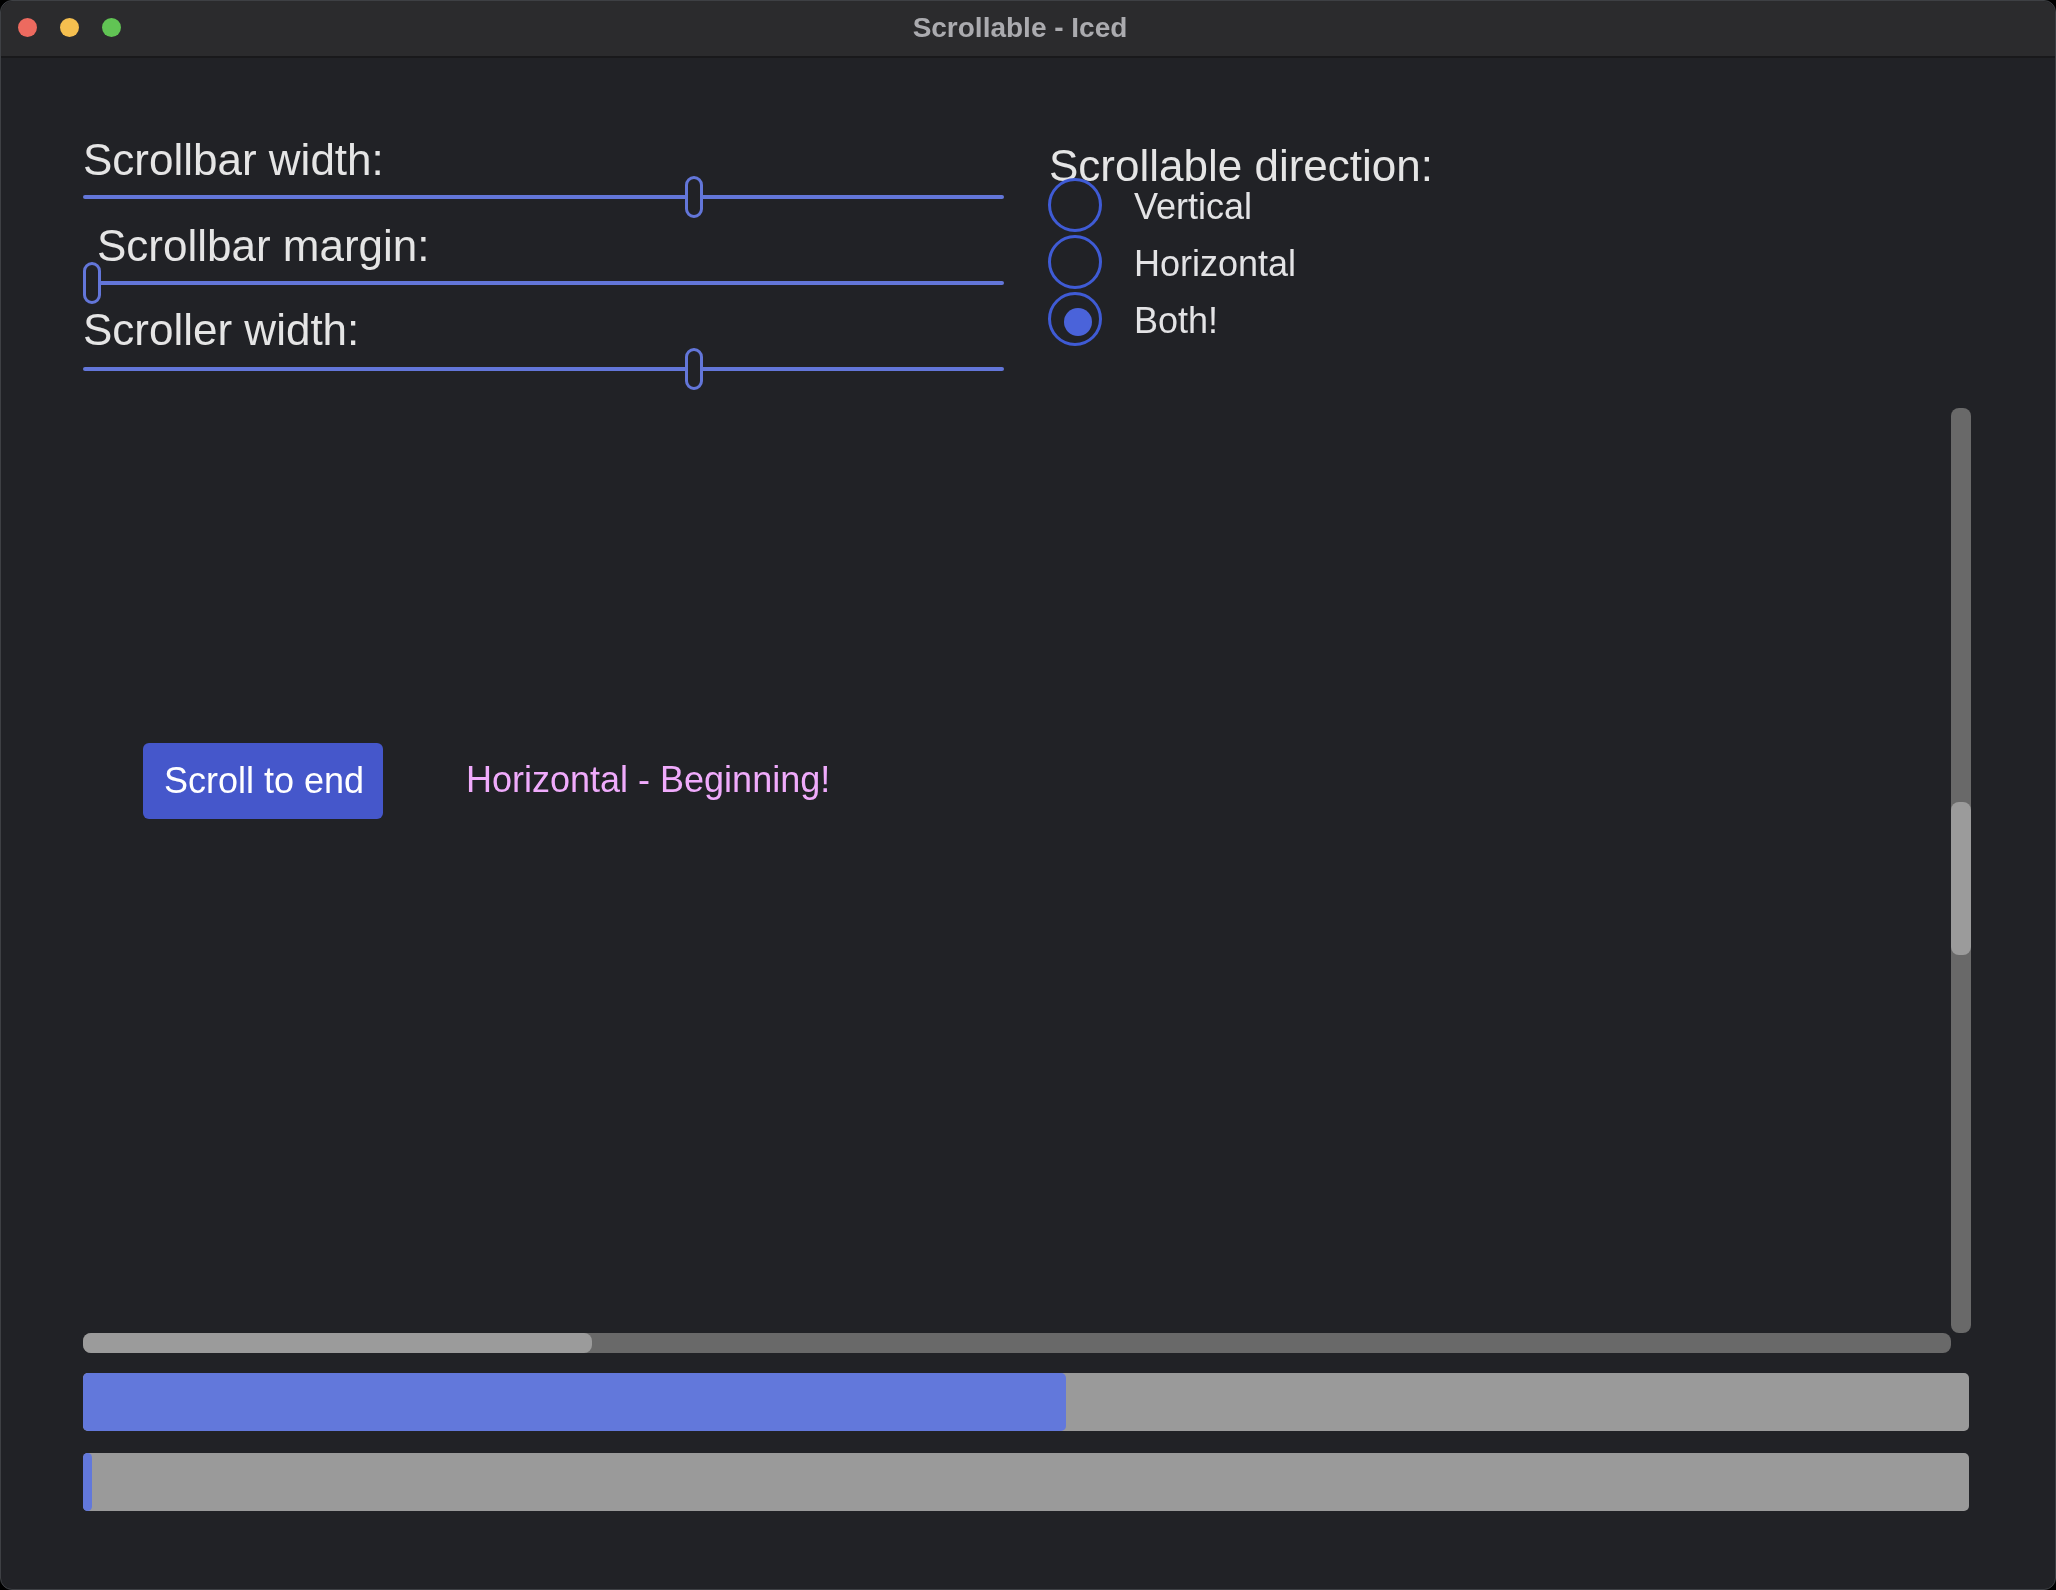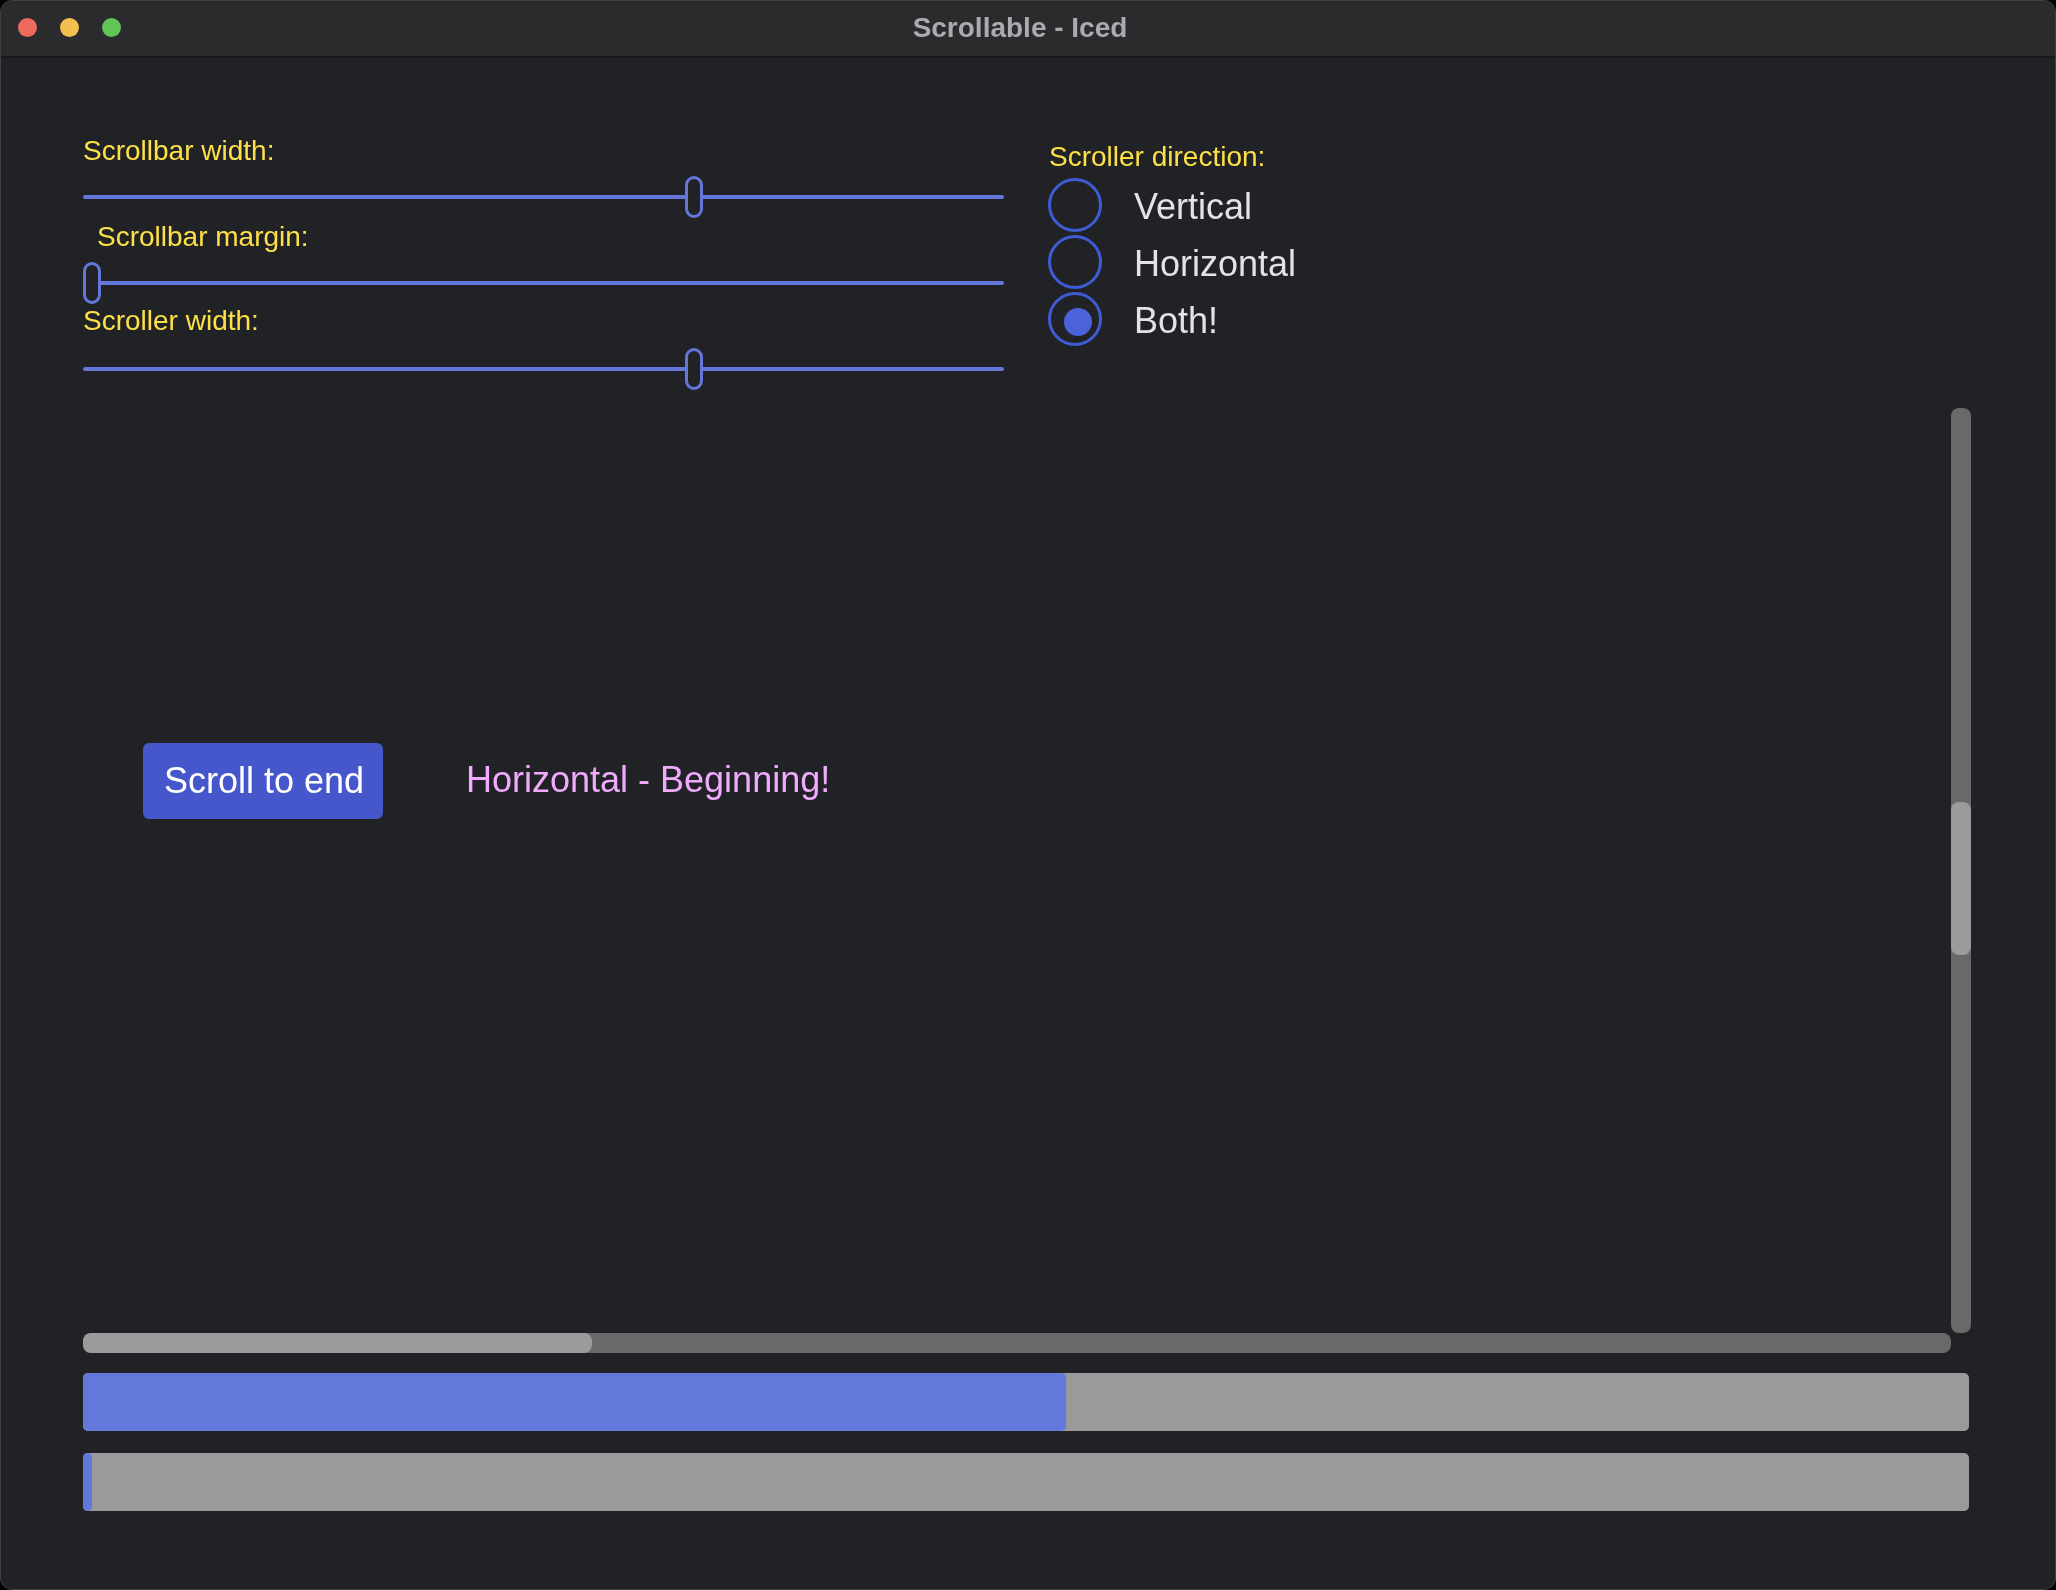--- a/index.html
+++ b/index.html
@@ -14,21 +14,21 @@
   #light-min{left:59px;background:#f5bf4f;}
   #light-zoom{left:101px;background:#61c454;}
   #window-title{position:absolute;left:0;right:16px;top:0;height:55px;line-height:53px;
     text-align:center;font-size:28px;font-weight:bold;color:#ababaf;}
   
   .slider{position:absolute;left:82px;width:921px;height:42px;}
   .slider .rail{position:absolute;left:0;right:0;top:19px;height:4px;background:#6376d9;border-radius:2px;}
   .slider .handle{position:absolute;top:0;width:18px;height:42px;box-sizing:border-box;
     background:#212226;border:3px solid #6376d9;border-radius:9px;}
   #slider-0{top:175px;} #slider-1{top:261px;} #slider-2{top:347px;}
-  .field-label{position:absolute;color:#fde047;font-size:28px;white-space:nowrap;}
+  .field-label{position:absolute;color:#e5e5e5;font-size:44px;white-space:nowrap;}
   #slider-label-0{left:82px;top:134px;} #slider-label-1{left:96px;top:220px;} #slider-label-2{left:82px;top:304px;}
   
   #direction-label{left:1048px;top:140px;}
   .radio-row{position:absolute;left:1047px;width:420px;height:54px;}
   #radio-0{top:177px;} #radio-1{top:234px;} #radio-2{top:291px;}
   .radio-circle{position:absolute;left:0;top:0;width:54px;height:54px;box-sizing:border-box;
     border:3px solid #3f5bd5;border-radius:50%;}
   .radio-dot{position:absolute;left:13px;top:13px;width:28px;height:28px;border-radius:50%;
     background:#4a63da;display:none;}
   .radio-row.sel .radio-dot{display:block;}
@@ -72,21 +72,21 @@
     <div class="rail"></div>
     <div class="handle" style="left: calc(0% + 0px);"></div>
   </div>
 
   <div class="field-label" id="slider-label-2">Scroller width:</div>
   <div class="slider" id="slider-2">
     <div class="rail"></div>
     <div class="handle" style="left: calc(66.6667% - 12px);"></div>
   </div>
 
-  <div class="field-label" id="direction-label">Scroller direction:</div>
+  <div class="field-label" id="direction-label">Scrollable direction:</div>
 
   <div class="radio-row" id="radio-0">
     <div class="radio-circle">
       
     </div>
     <div class="radio-label">Vertical</div>
   </div>
   <div class="radio-row" id="radio-1">
     <div class="radio-circle">
       

